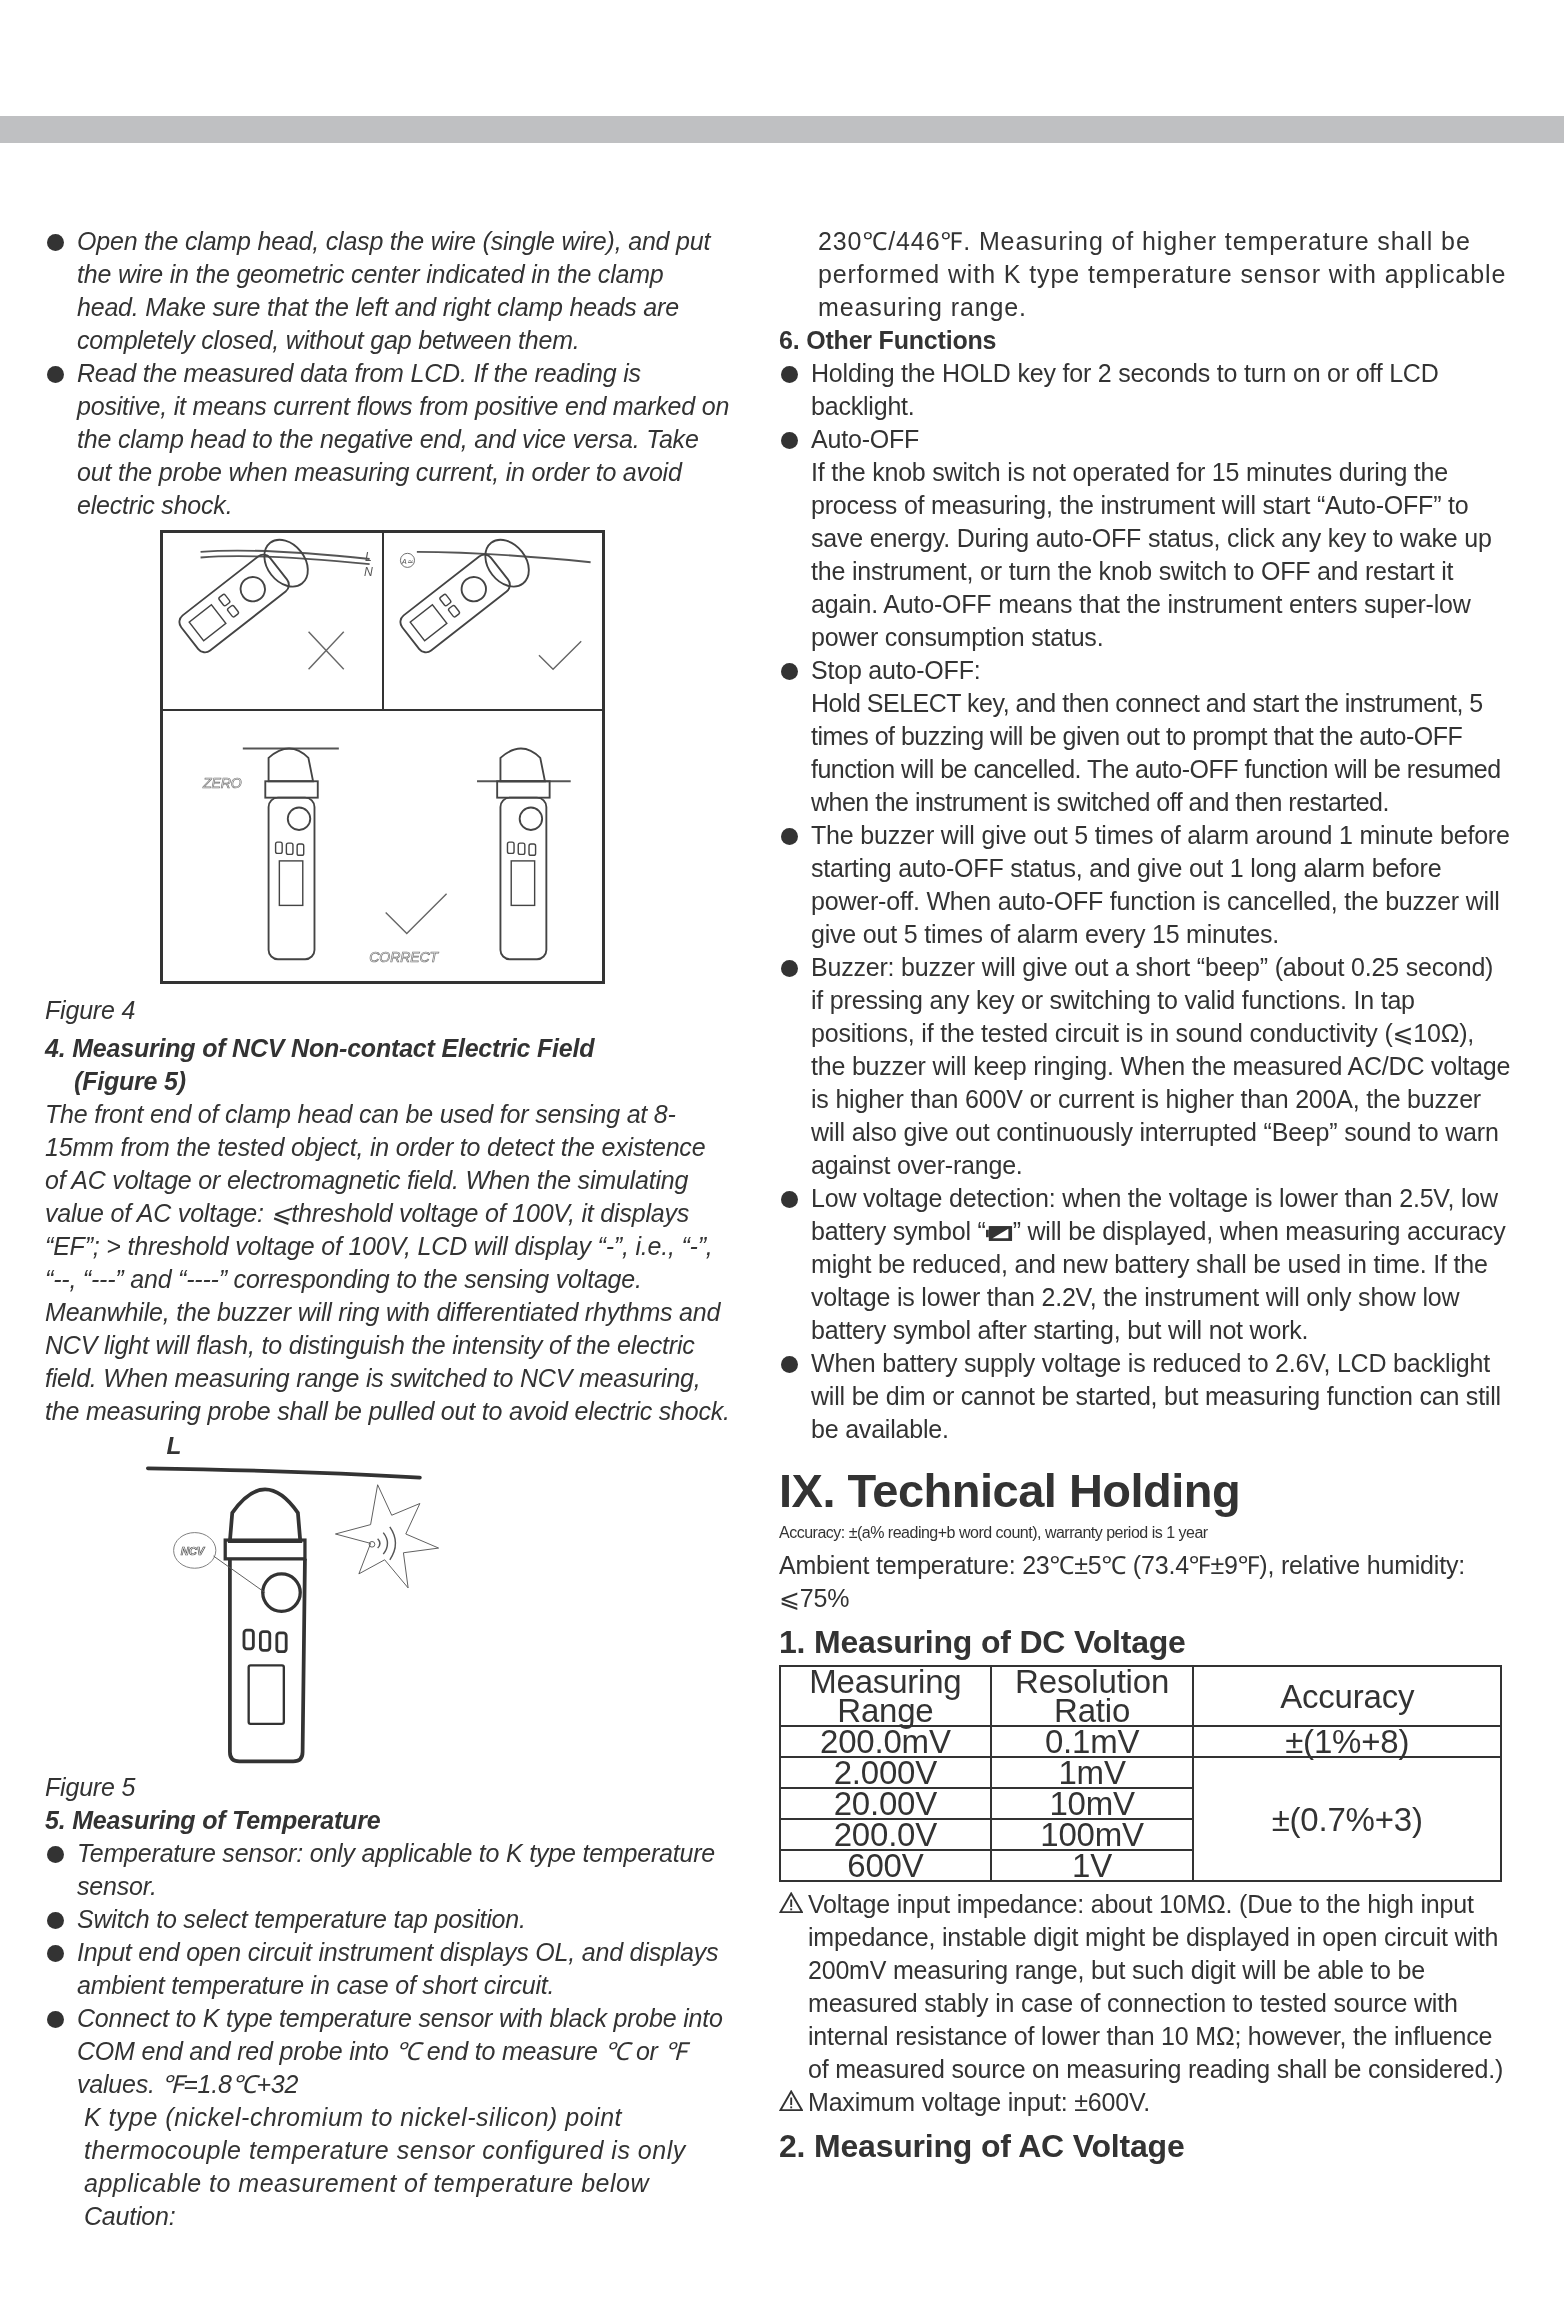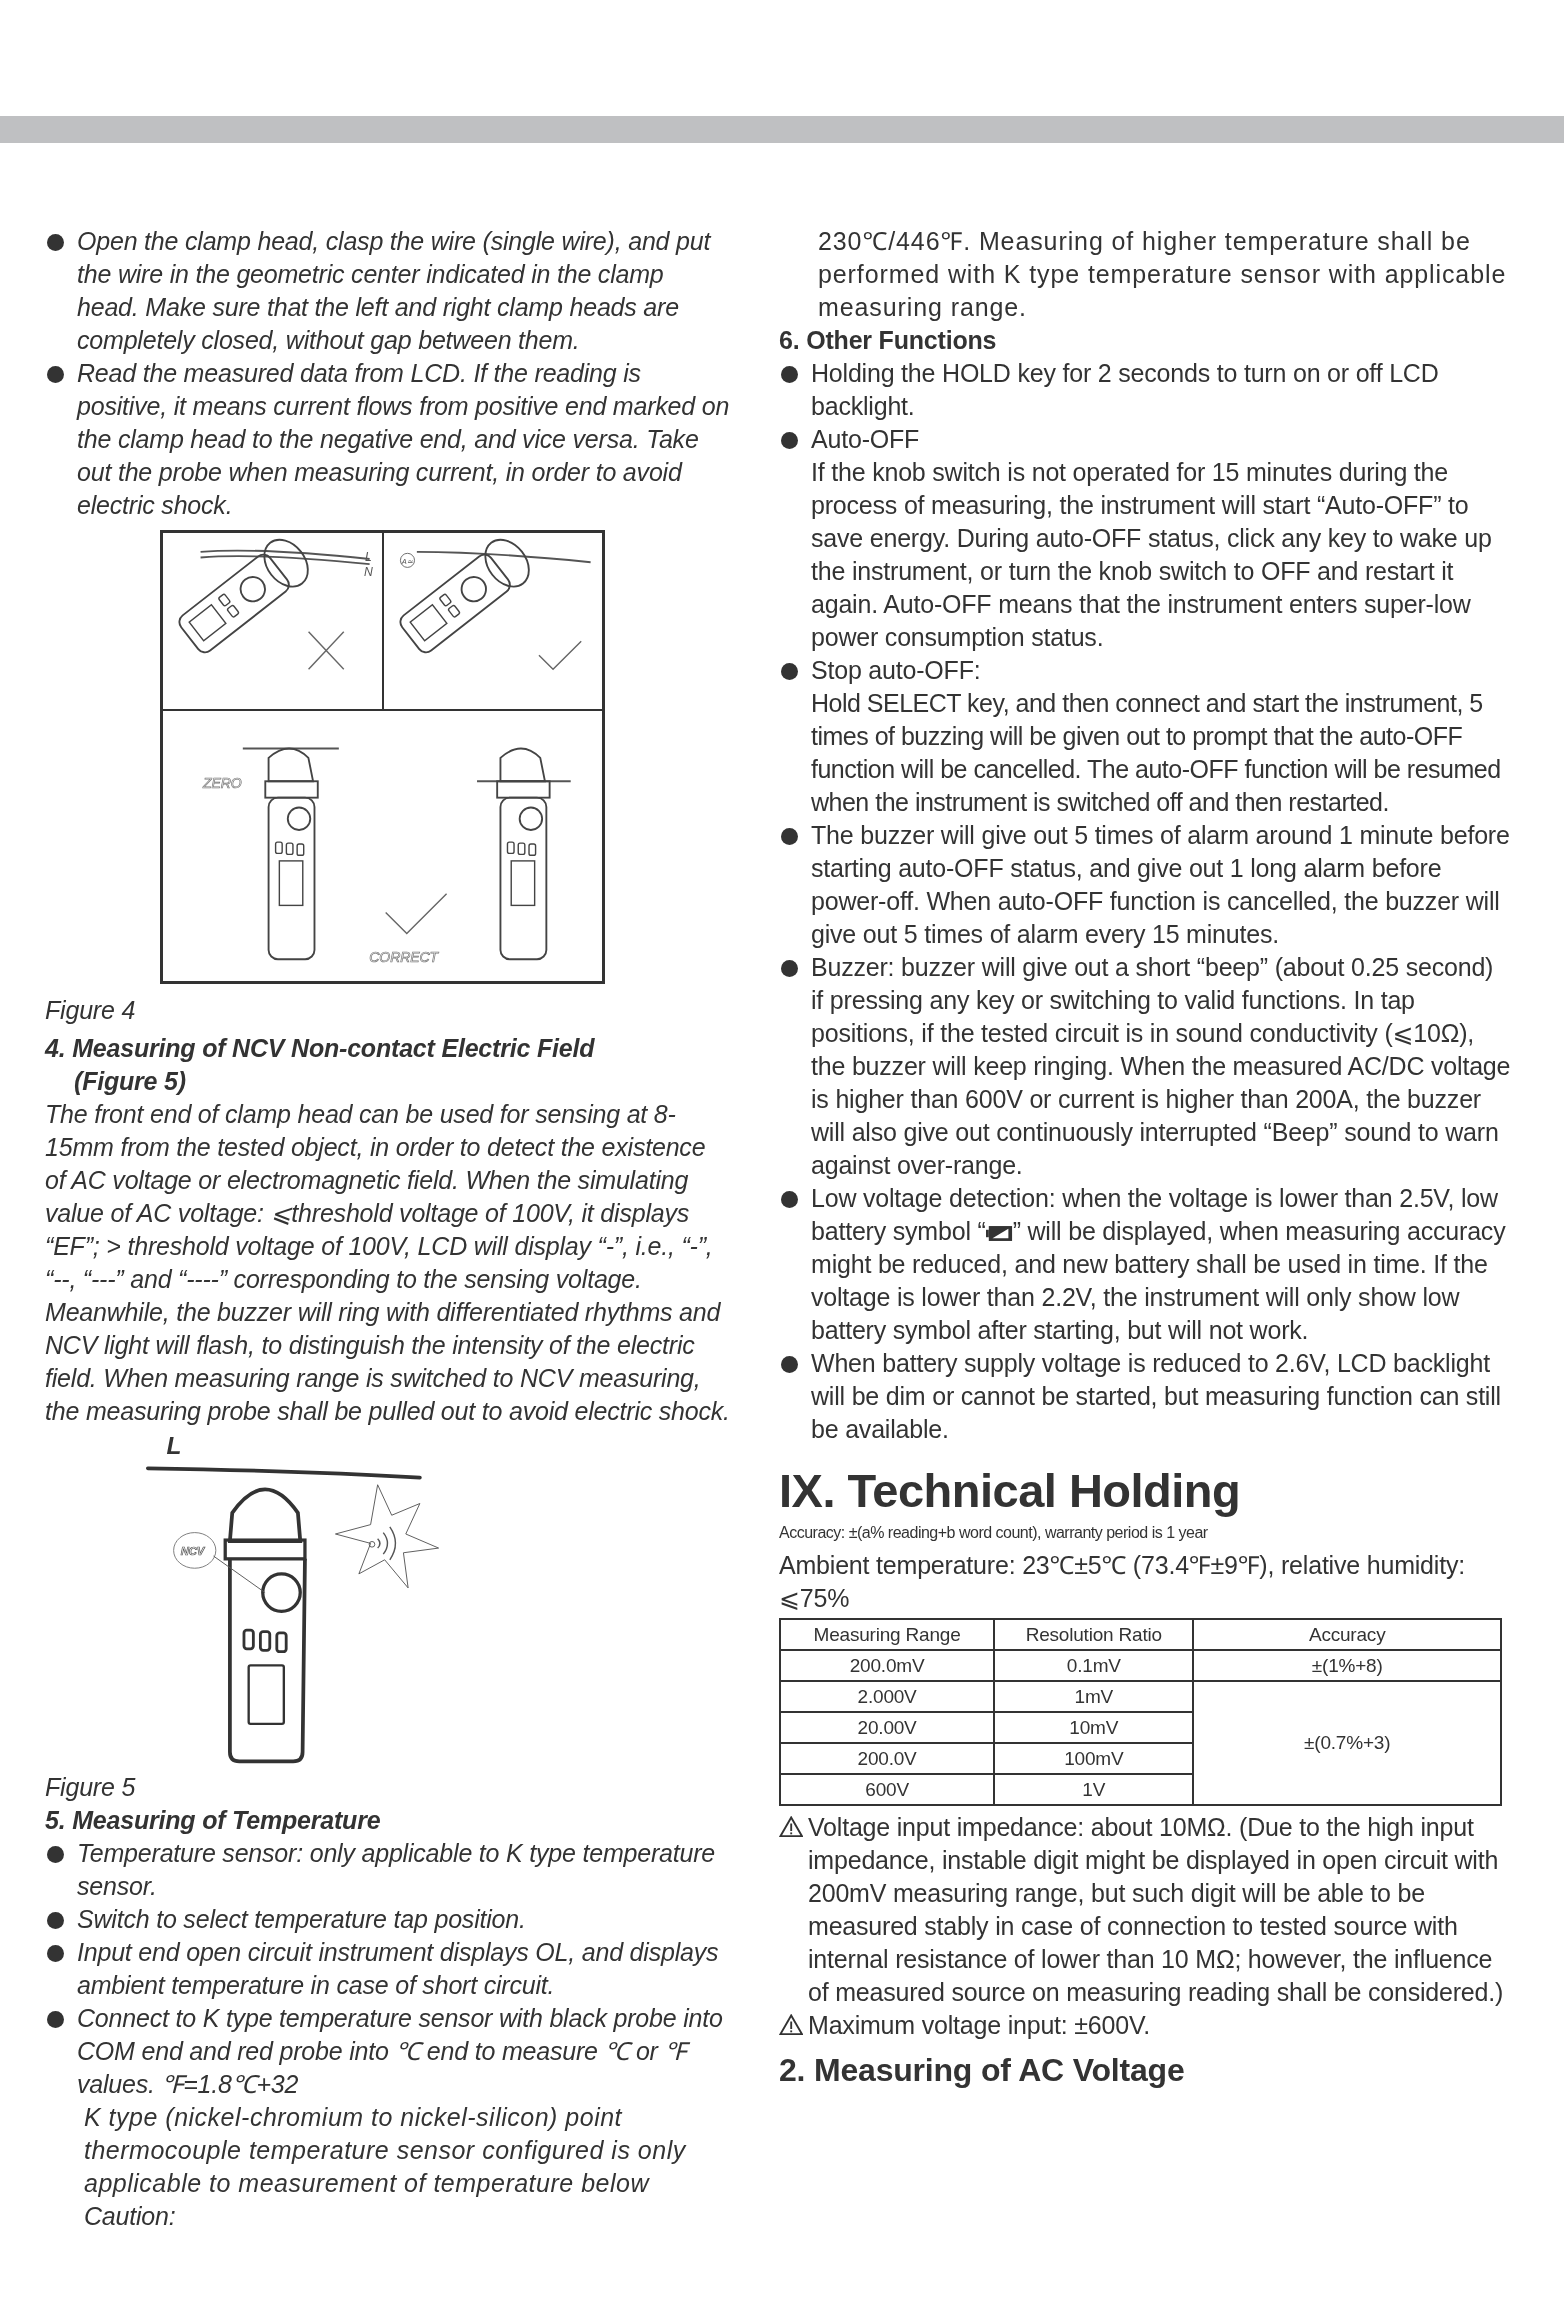--- a/index.html
+++ b/index.html
@@ -13,21 +13,21 @@
   .bullet::before { content:""; position:absolute; left:2.3px; top:9.4px; width:17px; height:17px; border-radius:50%; background:#333; }
   .indent { padding-left:32px; }
   .indent2 { padding-left:39px; }
   .h-sub { font-weight:bold; }
   .fig-caption { }
   .figure-box { border:2.8px solid #333; display:grid; grid-template-columns:1fr 1fr; grid-template-rows:178px 272px; width:441px; margin:8.4px 0 0 115px; }
   .figure-box > div { border:1.4px solid #333; position:relative; }
   .figure-box .full { grid-column:1 / span 2; }
   .big-title { font-size:47px; font-weight:bold; line-height:52px; margin-top:19px; letter-spacing:-0.5px; }
   .sec-title { font-size:32px; font-weight:bold; line-height:39px; margin-top:8.4px; }
-  table.spec { border-collapse:collapse; width:723px; margin-top:2.8px; font-size:19px; }
+  table.spec { border-collapse:collapse; width:723px; margin-top:2.8px; font-size:33px; }
   table.spec td, table.spec th { border:2.3px solid #333; font-weight:normal; text-align:center; height:29px; padding:0 2.8px; line-height:29px; }
   .warn { position:relative; padding-left:29px; }
   .warn svg { position:absolute; left:0; top:4.7px; }
   svg { display:block; }
 </style>
 </head>
 <body>
 
 <div class="topbar"></div>
 
@@ -158,20 +158,21 @@
         <rect x="6" y="4" width="50" height="32" fill="#333"></rect>
         <polygon points="14,30 48,10 48,30" fill="#fff"></polygon>
       </svg><span>” will be displayed, when measuring accuracy might be reduced, and new battery shall be used in time. If the voltage is lower than 2.2V, the instrument will only show low battery symbol after starting, but will not work.</span>
   </div>
   <div class="bullet"><span>When battery supply voltage is reduced to 2.6V, LCD backlight will be dim or cannot be started, but measuring function can still be available.</span></div>
 
   <div class="big-title">IX. Technical Holding</div>
   <div style="font-size:16px; line-height:32px; letter-spacing:-0.5px;">Accuracy: ±(a% reading+b word count), warranty period is 1 year</div>
   <div>Ambient temperature: 23℃±5℃ (73.4℉±9℉), relative humidity: ⩽75%</div>
 
+  <div class="sec-title">1. Measuring of DC Voltage</div>
   <table class="spec">
     <tbody>
         <tr>
       <th>Measuring Range</th>
       <th>Resolution Ratio</th>
       <th style="width:300px;">Accuracy</th>
     </tr>
     <tr>
       <td>200.0mV</td>
       <td>0.1mV</td>

